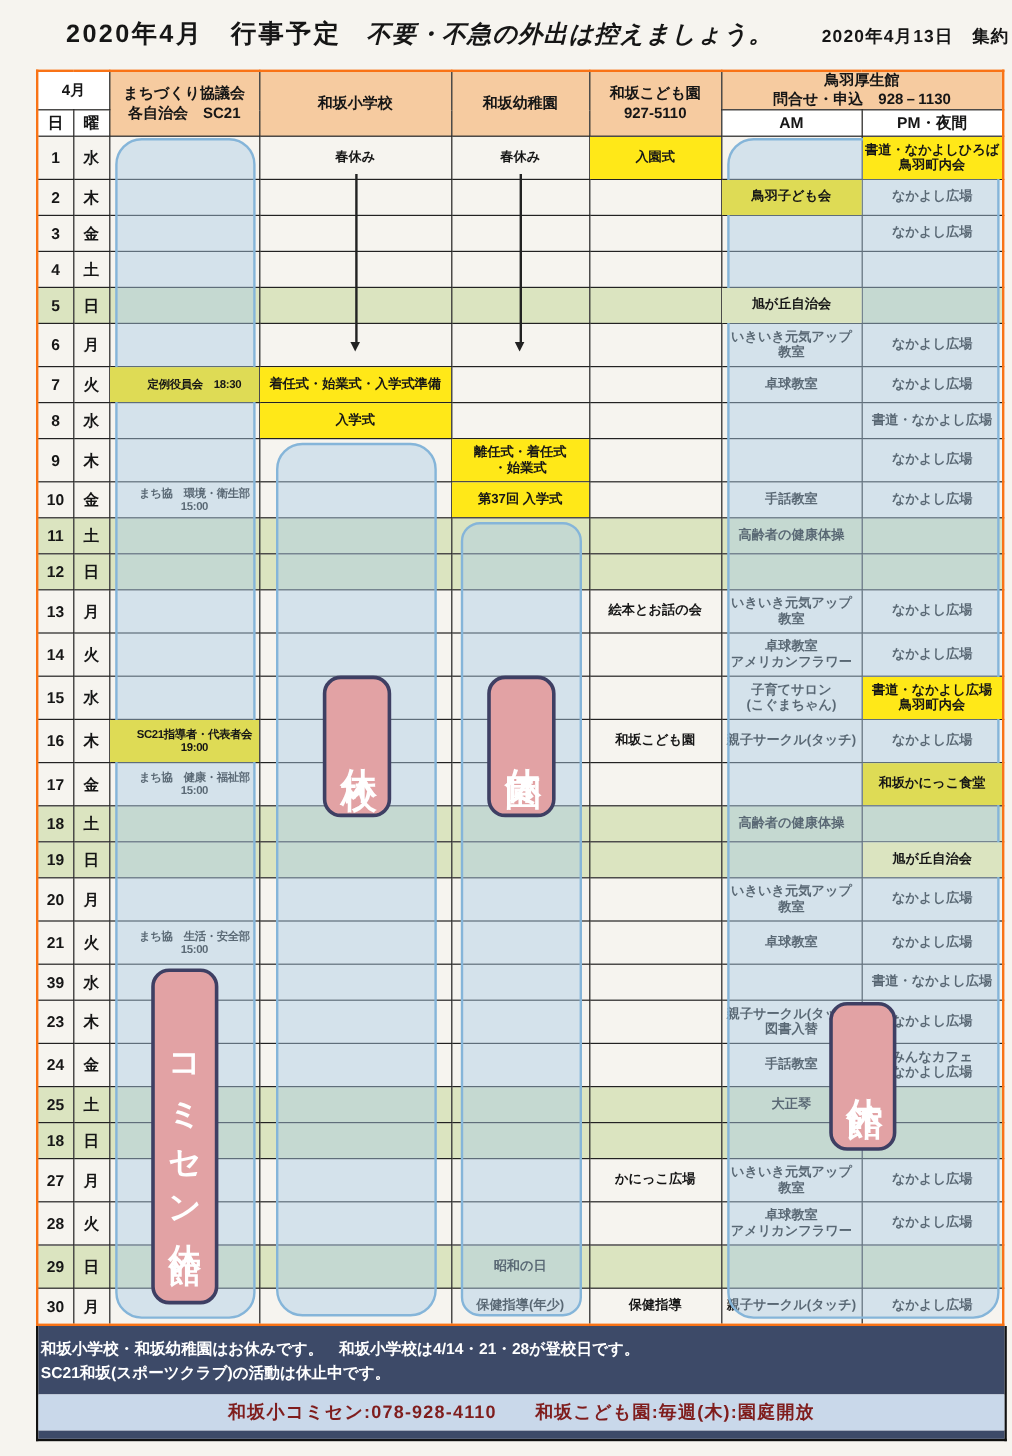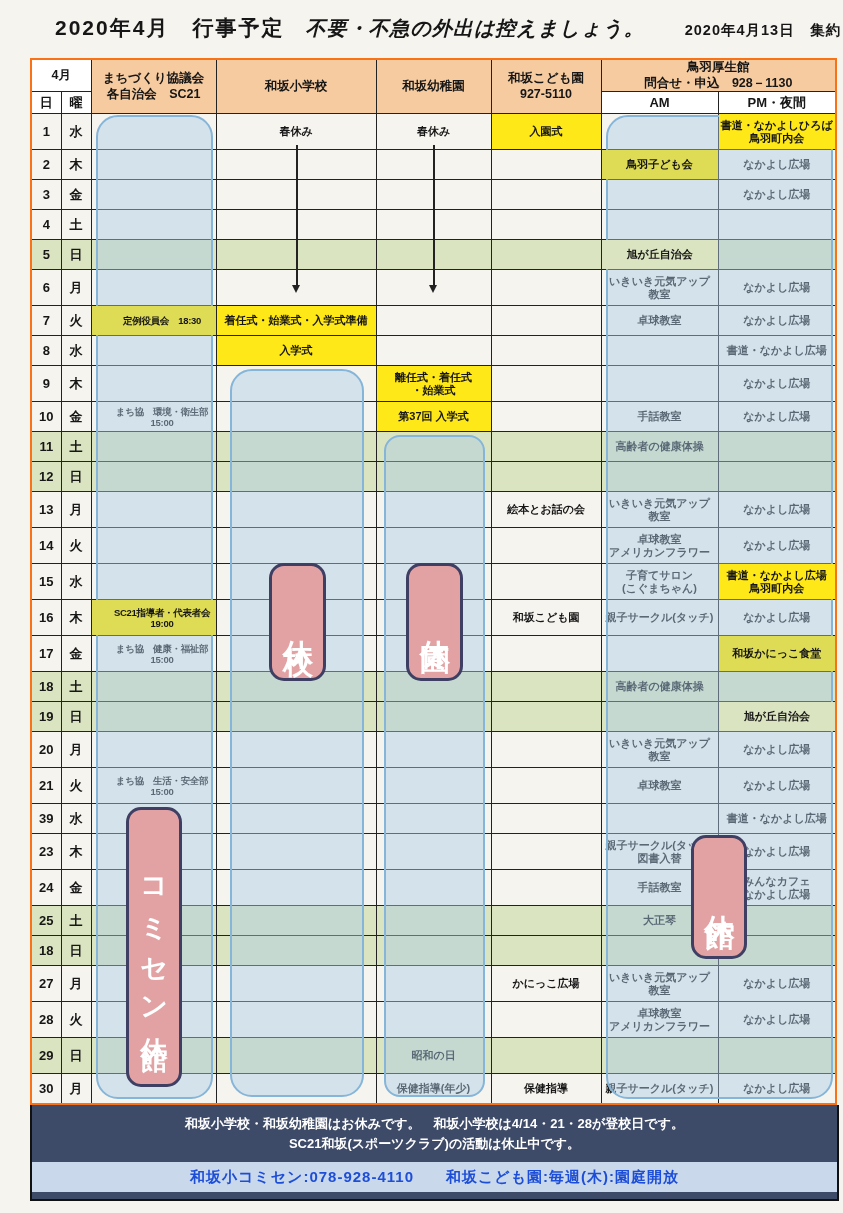--- a/index.html
+++ b/index.html
@@ -42,24 +42,24 @@
   .badge.small{font-size:30px;letter-spacing:6px;}
   .badge.long{font-size:27px;letter-spacing:8px;}
   .arrow{position:absolute;width:1.5px;background:#222;z-index:4;}
   .arrow::after{content:"";position:absolute;bottom:-8px;left:-4.2px;width:0;height:0;
     border:4.8px solid transparent;border-top:8px solid #222;border-bottom:none;}
   .bottom{margin-left:30px;width:809px;border:2px solid #111;border-top:none;}
   .bottom-main{display:flex;}
   .note-label{width:98px;background:var(--note-label-bg);display:flex;align-items:center;
     justify-content:center;font-weight:700;font-size:15px;border-right:2px solid #111;letter-spacing:2px;}
   .note-right{flex:1;display:flex;flex-direction:column;}
-  .note-box{background:var(--note-box);color:#fff;padding:9px 2px 8px;text-align:center;
+  .note-box{background:var(--note-box);color:#fff;padding:9px 2px 8px;
     font-size:13px;font-weight:600;line-height:1.55;}
   .footer-bar{background:var(--footer-bar);text-align:center;font-weight:700;font-size:15px;
-    color:#1d4ed8;padding:6px 0 5px;letter-spacing:1px;}
+    color:#7f1d1d;padding:6px 0 5px;letter-spacing:1px;}
   .strip{height:7px;background:var(--note-box);}
 </style>
 </head>
 <body>
 
 <div class="title-row">
   <span class="title-main">2020年4月　行事予定</span>
   <span class="title-warn">不要・不急の外出は控えましょう。</span>
   <span class="title-date">2020年4月13日　集約；まち協広報部</span>
 </div>

